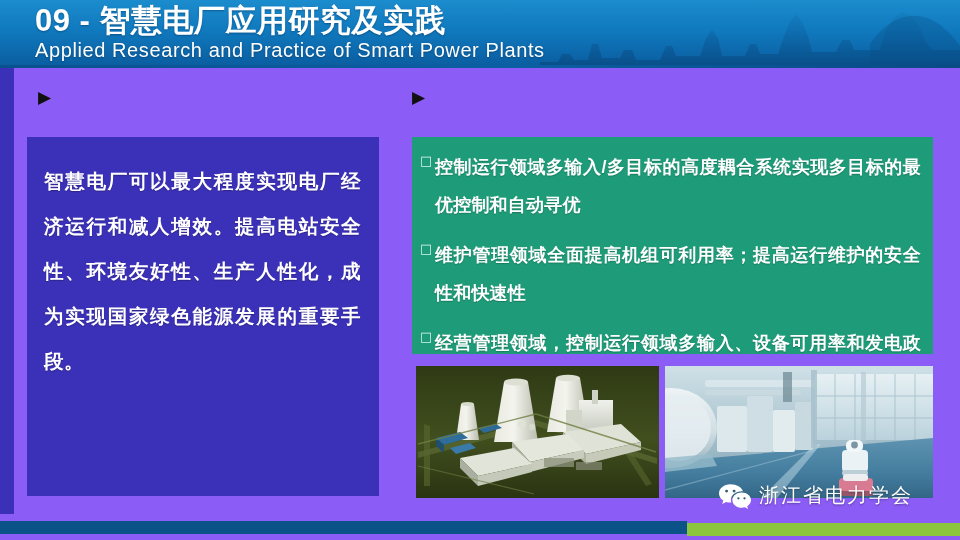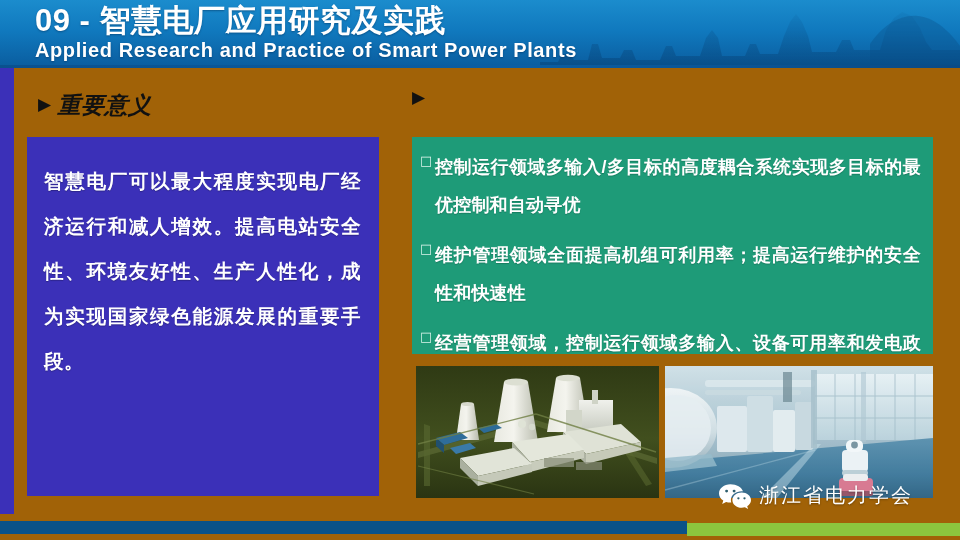--- a/index.html
+++ b/index.html
@@ -1,21 +1,21 @@
 <!DOCTYPE html>
 <html><head>
 <meta charset="utf-8">
 <style>
   html,body{margin:0;padding:0;}
   body{
     width:960px;height:540px;overflow:hidden;background:#ffffff;
     font-family:"Liberation Sans","DejaVu Sans",sans-serif;
     -webkit-font-smoothing:antialiased;
   }
-  .slide{position:relative;width:960px;height:540px;background:#a16207;overflow:hidden;}
+  .slide{position:relative;width:960px;height:540px;background:#8b5cf6;overflow:hidden;}
 
   
   .header{
     position:absolute;left:0;top:0;width:960px;height:68px;
     background:linear-gradient(180deg,#1b8ccd 0%,#1079be 45%,#0a5c9e 100%);
     overflow:hidden;
   }
   .header .skyline{
     position:absolute;right:0;bottom:0;width:420px;height:68px;opacity:.55;
   }
@@ -25,21 +25,21 @@
     background:linear-gradient(90deg,#0a4f8c 0%,#0c5fa4 55%,#0a4a85 100%);
     opacity:.9;
   }
   .hdr-text{position:absolute;left:35px;top:3px;z-index:4;}
   .hdr-title{
     color:#ffffff;font-size:31px;font-weight:bold;line-height:36px;
     letter-spacing:.5px;white-space:nowrap;
     text-shadow:0 1px 2px rgba(0,40,80,.45);
   }
   .hdr-sub{
-    color:#ffffff;font-size:20px;font-weight:bold;line-height:24px;
+    color:#ffffff;font-size:20px;font-weight:normal;line-height:24px;
     white-space:nowrap;letter-spacing:.6px;margin-top:-1px;
     text-shadow:0 1px 2px rgba(0,40,80,.45);
   }
 
   
   .left-rail{
     position:absolute;left:0;top:68px;width:14px;height:446px;
     background:#3b30b8;
   }
 
@@ -128,21 +128,20 @@
     <div class="hdr-text">
       <div class="hdr-title">09 - 智慧电厂应用研究及实践</div>
       <div class="hdr-sub">Applied Research and Practice of Smart Power Plants</div>
     </div>
   </div>
 
   <div class="left-rail"></div>
 
   <div class="sec-head" id="head-left">
     <span class="tri">▶</span>
-    <span>重要意义</span>
   </div>
 
   <div class="purple-panel">
     <p>智慧电厂可以最大程度实现电厂经济运行和减人增效。提高电站安全性、环境友好性、生产人性化，成为实现国家绿色能源发展的重要手段。</p>
   </div>
 
   <div class="sec-head" id="head-right">
     <span class="tri">▶</span>
   </div>
 

